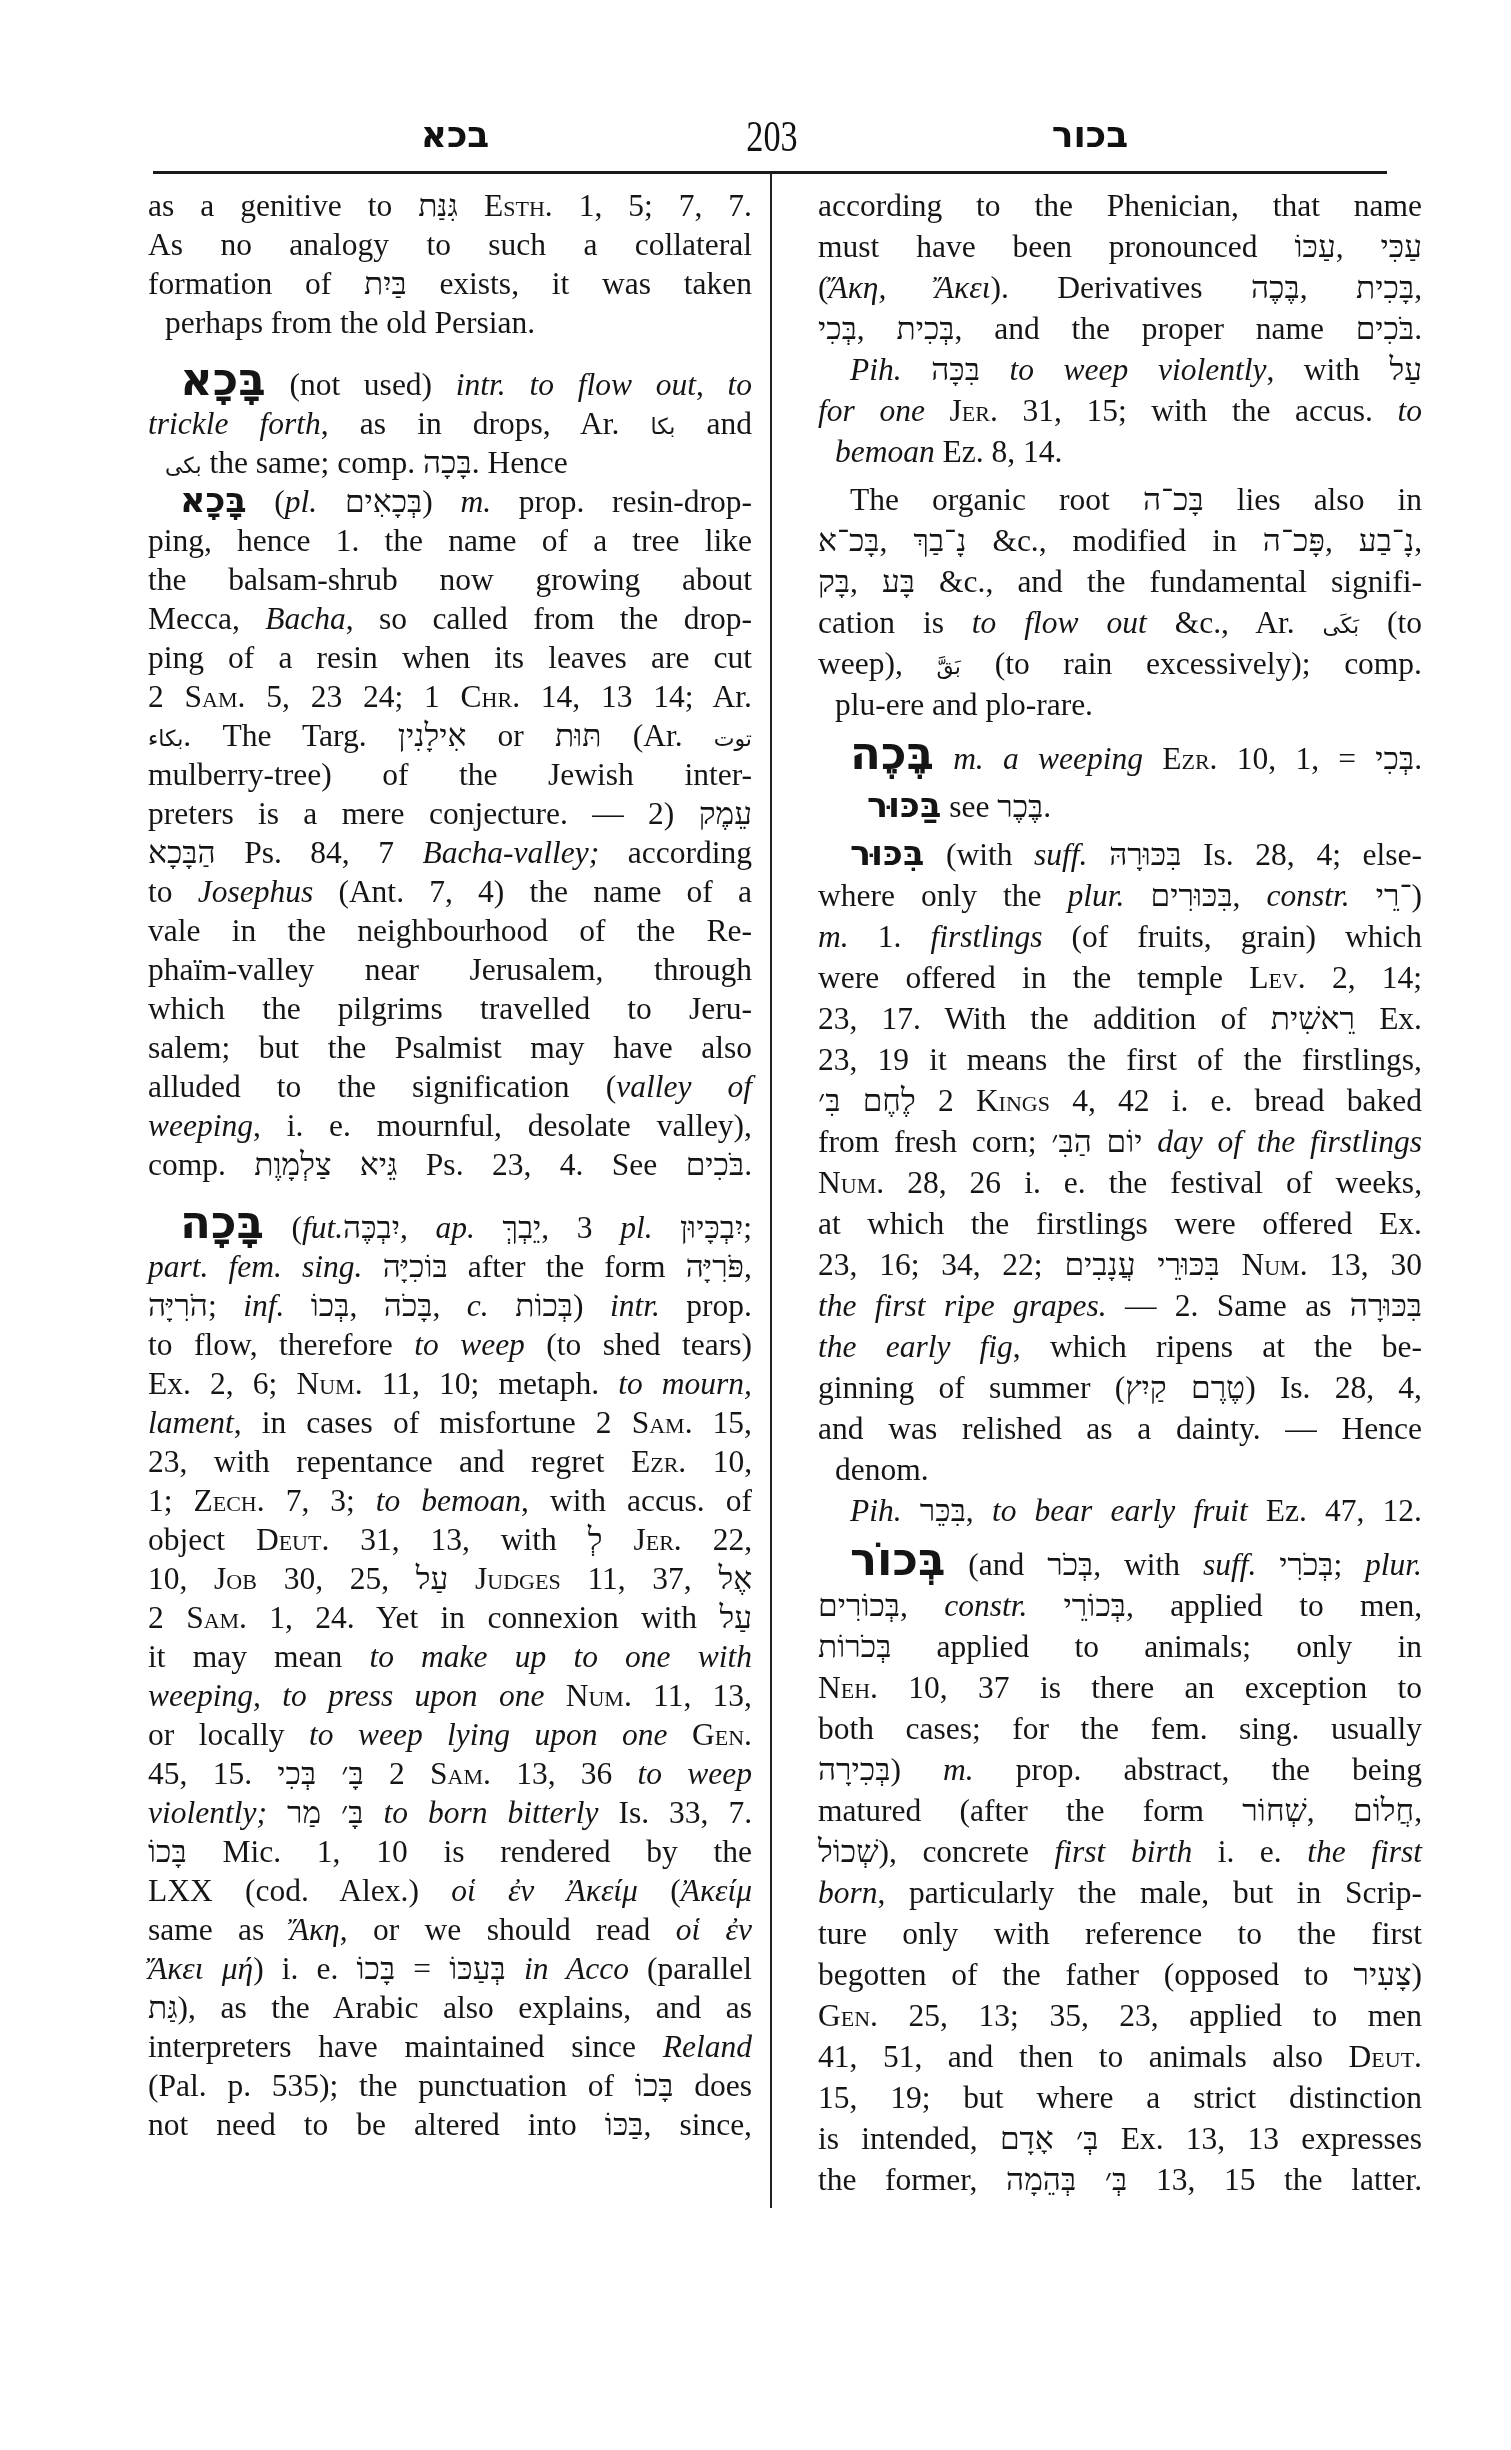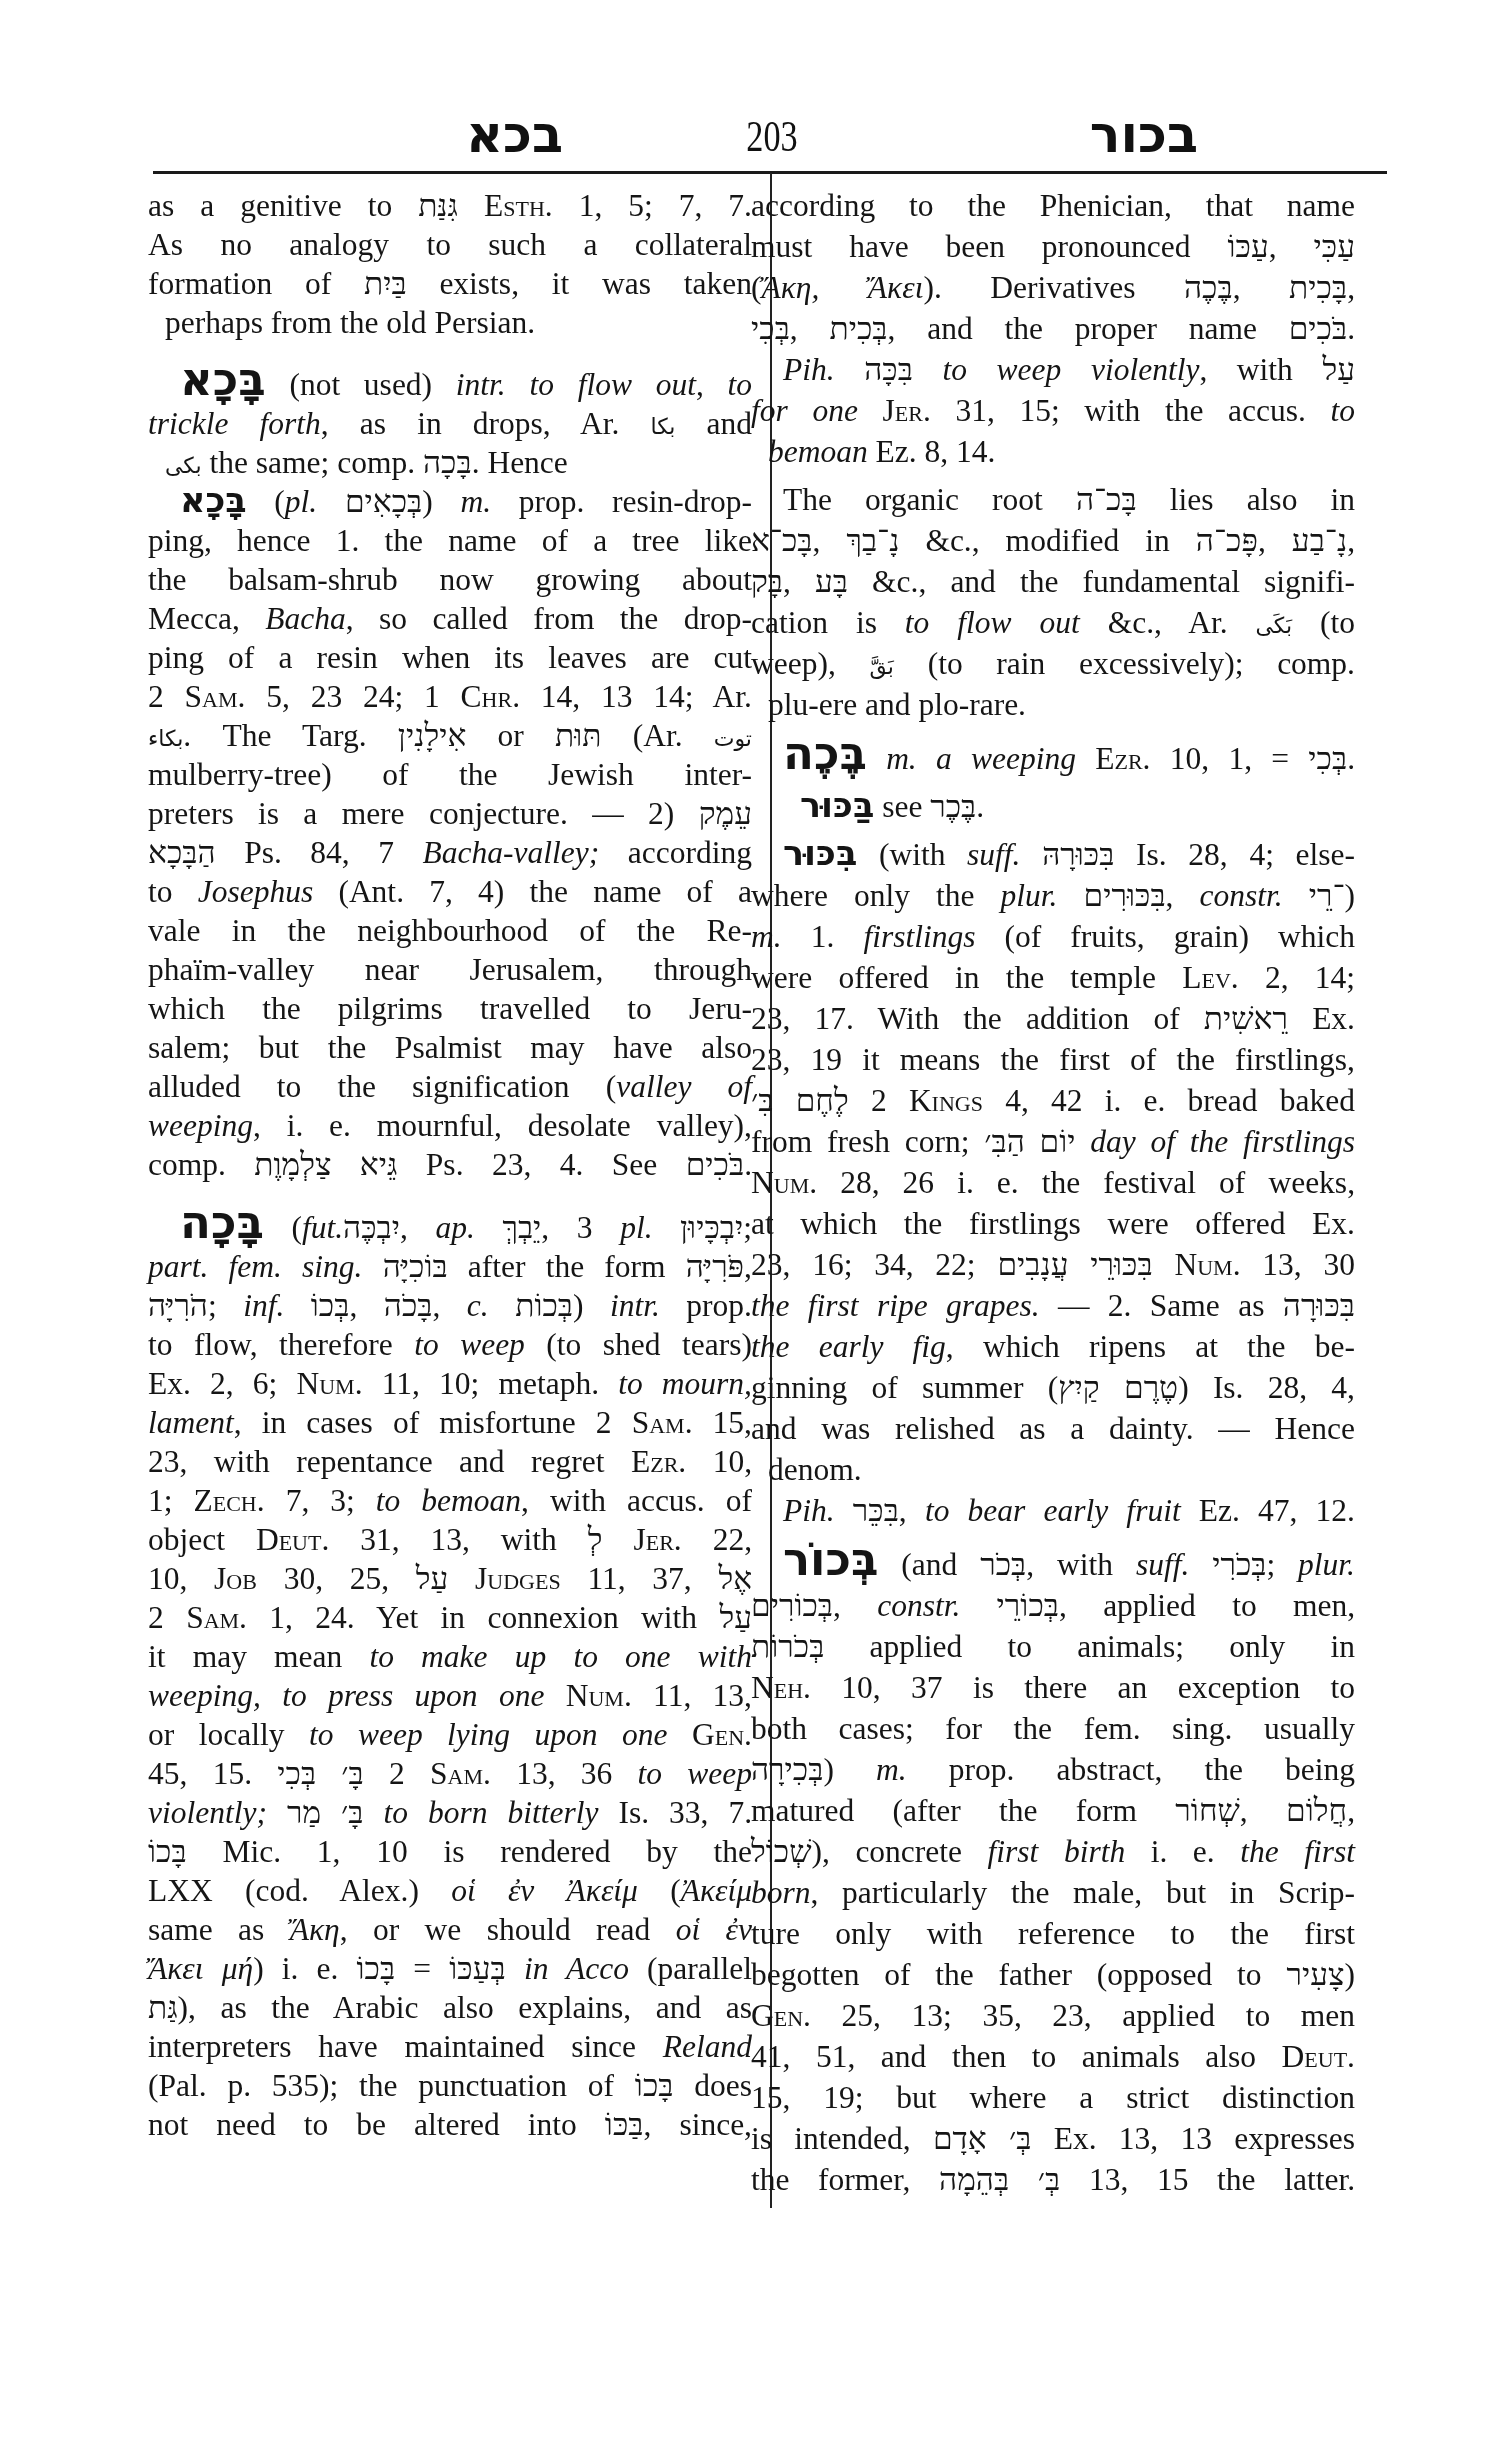--- a/index.html
+++ b/index.html
@@ -9,23 +9,24 @@
     height: 2450px;
     overflow: hidden;
     background: #ffffff;
     color: #151515;
     font-family: "Liberation Serif", "DejaVu Serif", serif;
   }
   .guide-word {
     position: absolute;
     top: 106px;
     width: 216px;
+    text-align: center;
     font-family: "DejaVu Sans", "Liberation Serif", sans-serif;
     font-weight: bold;
-    font-size: 51px;
+    font-size: 36px;
     line-height: 58px;
     direction: rtl;
     color: #111;
   }
   .guide-left { left: 347px; }
   .guide-right { left: 982px; }
   .page-num {
     position: absolute;
     left: 682px;
     top: 110px;
@@ -52,21 +53,21 @@
     width: 1.8px;
     height: 2035px;
     background: #222;
   }
   .col {
     position: absolute;
     width: 604px;
     font-size: 31.5px;
   }
   .col-left { left: 148px; top: 186px; }
-  .col-right { left: 751px; top: 185px; }
+  .col-right { left: 818px; top: 185px; }
   .line {
     height: 39px;
     line-height: 39px;
     text-align: justify;
     text-align-last: justify;
   }
   .col-right .line { height: 41px; line-height: 41px; }
   .line.end { text-align-last: left; margin-left: 17px; }
   .line.indent { text-indent: 32px; }
   .col-left .gap-entry { margin-top: 23.4px; }

